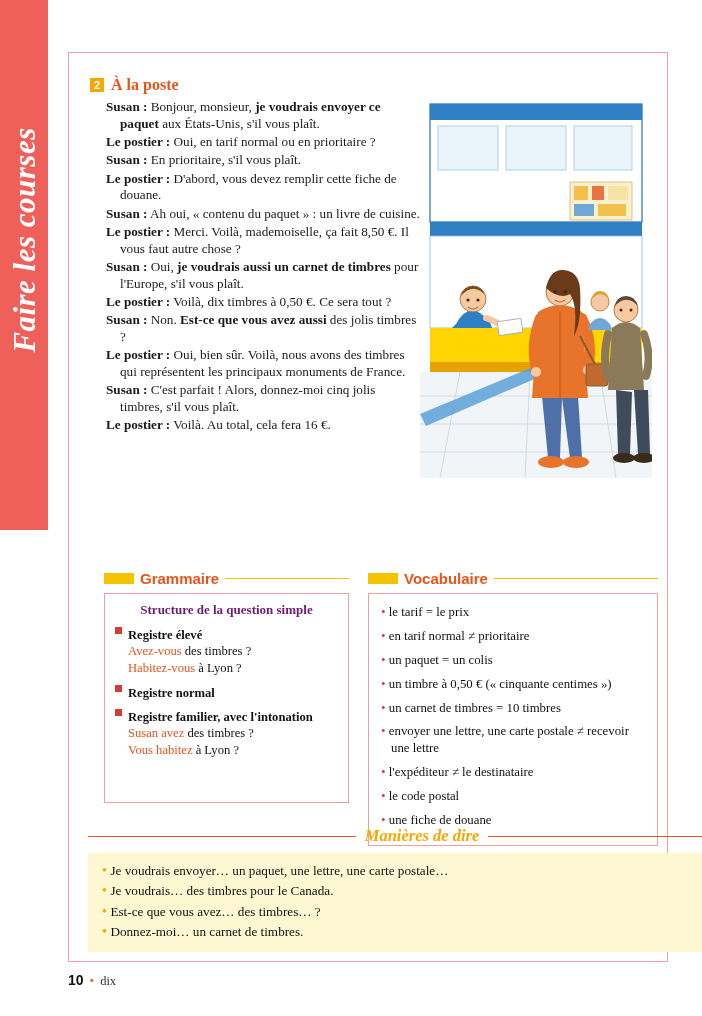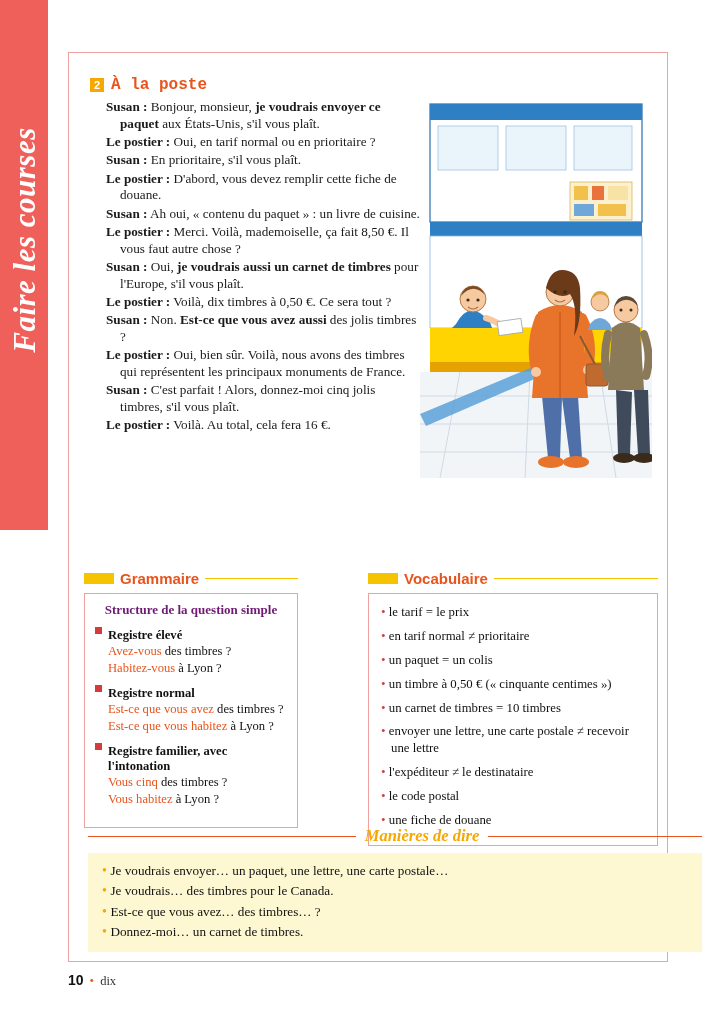--- a/index.html
+++ b/index.html
@@ -71,21 +71,21 @@
     font-size: 11px;
     font-weight: bold;
     width: 14px;
     height: 14px;
     line-height: 14px;
     text-align: center;
     display: inline-block;
   }
   .ex-title {
     color: #e8541c;
-    font-family: Liberation Mono, monospace;
+    font-family: Liberation Serif, serif;
     font-size: 16px;
     font-weight: bold;
   }
   .dialogue {
     margin-left: 16px;
     font-size: 13.2px;
     line-height: 1.27;
     color: #1a1a1a;
   }
   .dialogue .line {
@@ -125,23 +125,23 @@
     font-size: 15px;
   }
   .box-title-bar .rule {
     flex: 1;
     height: 1px;
     background: #f6c300;
   }
 
   #grammaire-block {
     position: absolute;
-    left: 84px;
+    left: 104px;
     top: 570px;
-    width: 214px;
+    width: 245px;
   }
   #grammaire-box {
     margin-top: 6px;
     border: 1px solid #f0a0a0;
     padding: 8px 10px 10px 10px;
     box-sizing: border-box;
     min-height: 210px;
   }
   #grammaire-box .g-head {
     font-family: "Liberation Serif", serif;
@@ -407,32 +407,28 @@
           <div class="reg-items">
             <div><span class="hl">Avez-vous</span><span class="q-rest"> des timbres ?</span></div>
             <div><span class="hl">Habitez-vous</span><span class="q-rest"> à Lyon ?</span></div>
           </div>
         </div>
         <div class="reg-group">
           <div class="reg-title">
             <span class="sq"></span>
             <span>Registre normal</span>
           </div>
-          <div class="reg-items">
-            <div><span class="hl">Est-ce que vous avez</span><span class="q-rest"> des timbres ?</span></div>
-            <div><span class="hl">Est-ce que vous habitez</span><span class="q-rest"> à Lyon ?</span></div>
-          </div>
         </div>
         <div class="reg-group">
           <div class="reg-title">
             <span class="sq"></span>
             <span>Registre familier, avec l'intonation</span>
           </div>
           <div class="reg-items">
-            <div><span class="hl">Vous cinq</span><span class="q-rest"> des timbres ?</span></div>
+            <div><span class="hl">Susan avez</span><span class="q-rest"> des timbres ?</span></div>
             <div><span class="hl">Vous habitez</span><span class="q-rest"> à Lyon ?</span></div>
           </div>
         </div>
       </div>
   </div>
 </div>
 
 <div id="vocab-block">
   <div class="box-title-bar">
     <span class="swatch"></span>

